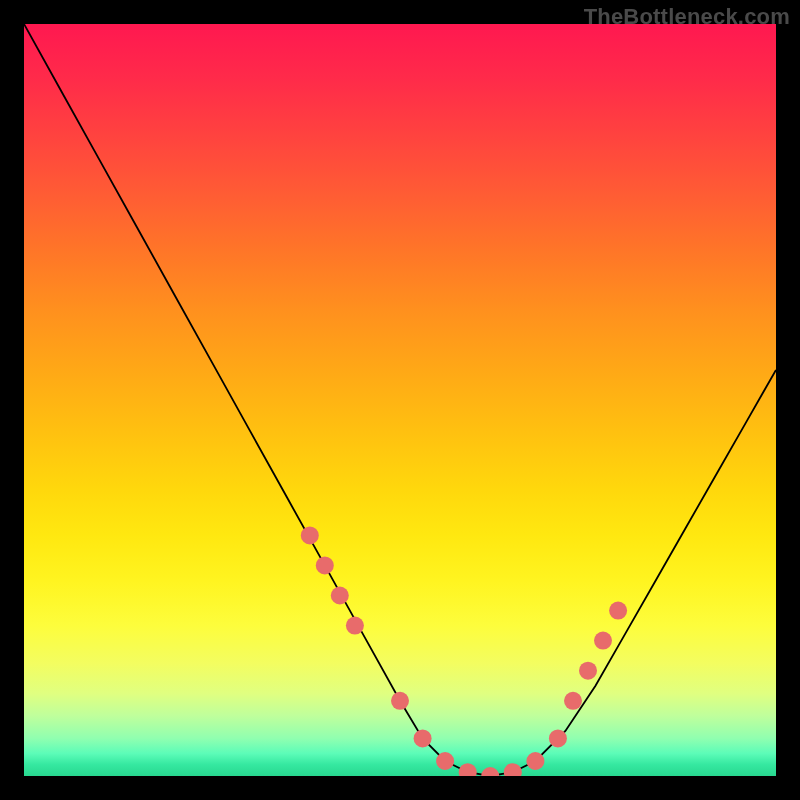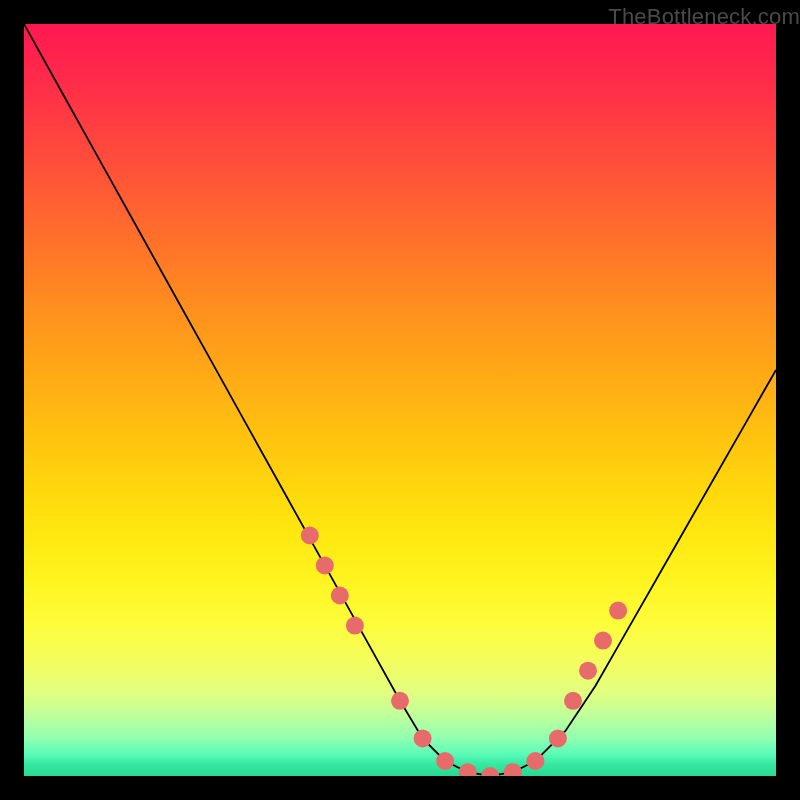--- a/index.html
+++ b/index.html
@@ -44,24 +44,24 @@
     );
   }
   svg.curve {
     position: absolute;
     left: 0; top: 0; width: 100%; height: 100%;
     overflow: visible;
   }
   .watermark {
     position: absolute;
     top: 4px;
-    right: 0;
+    right: 10px;
     color: #4a4a4a;
     font-size: 22px;
-    font-weight: 400;
+    font-weight: 700;
     letter-spacing: 0.2px;
     z-index: 5;
     text-align: center;
   }
 </style>
 </head>
 <body>
 
 <div class="watermark">TheBottleneck.com</div>
 

